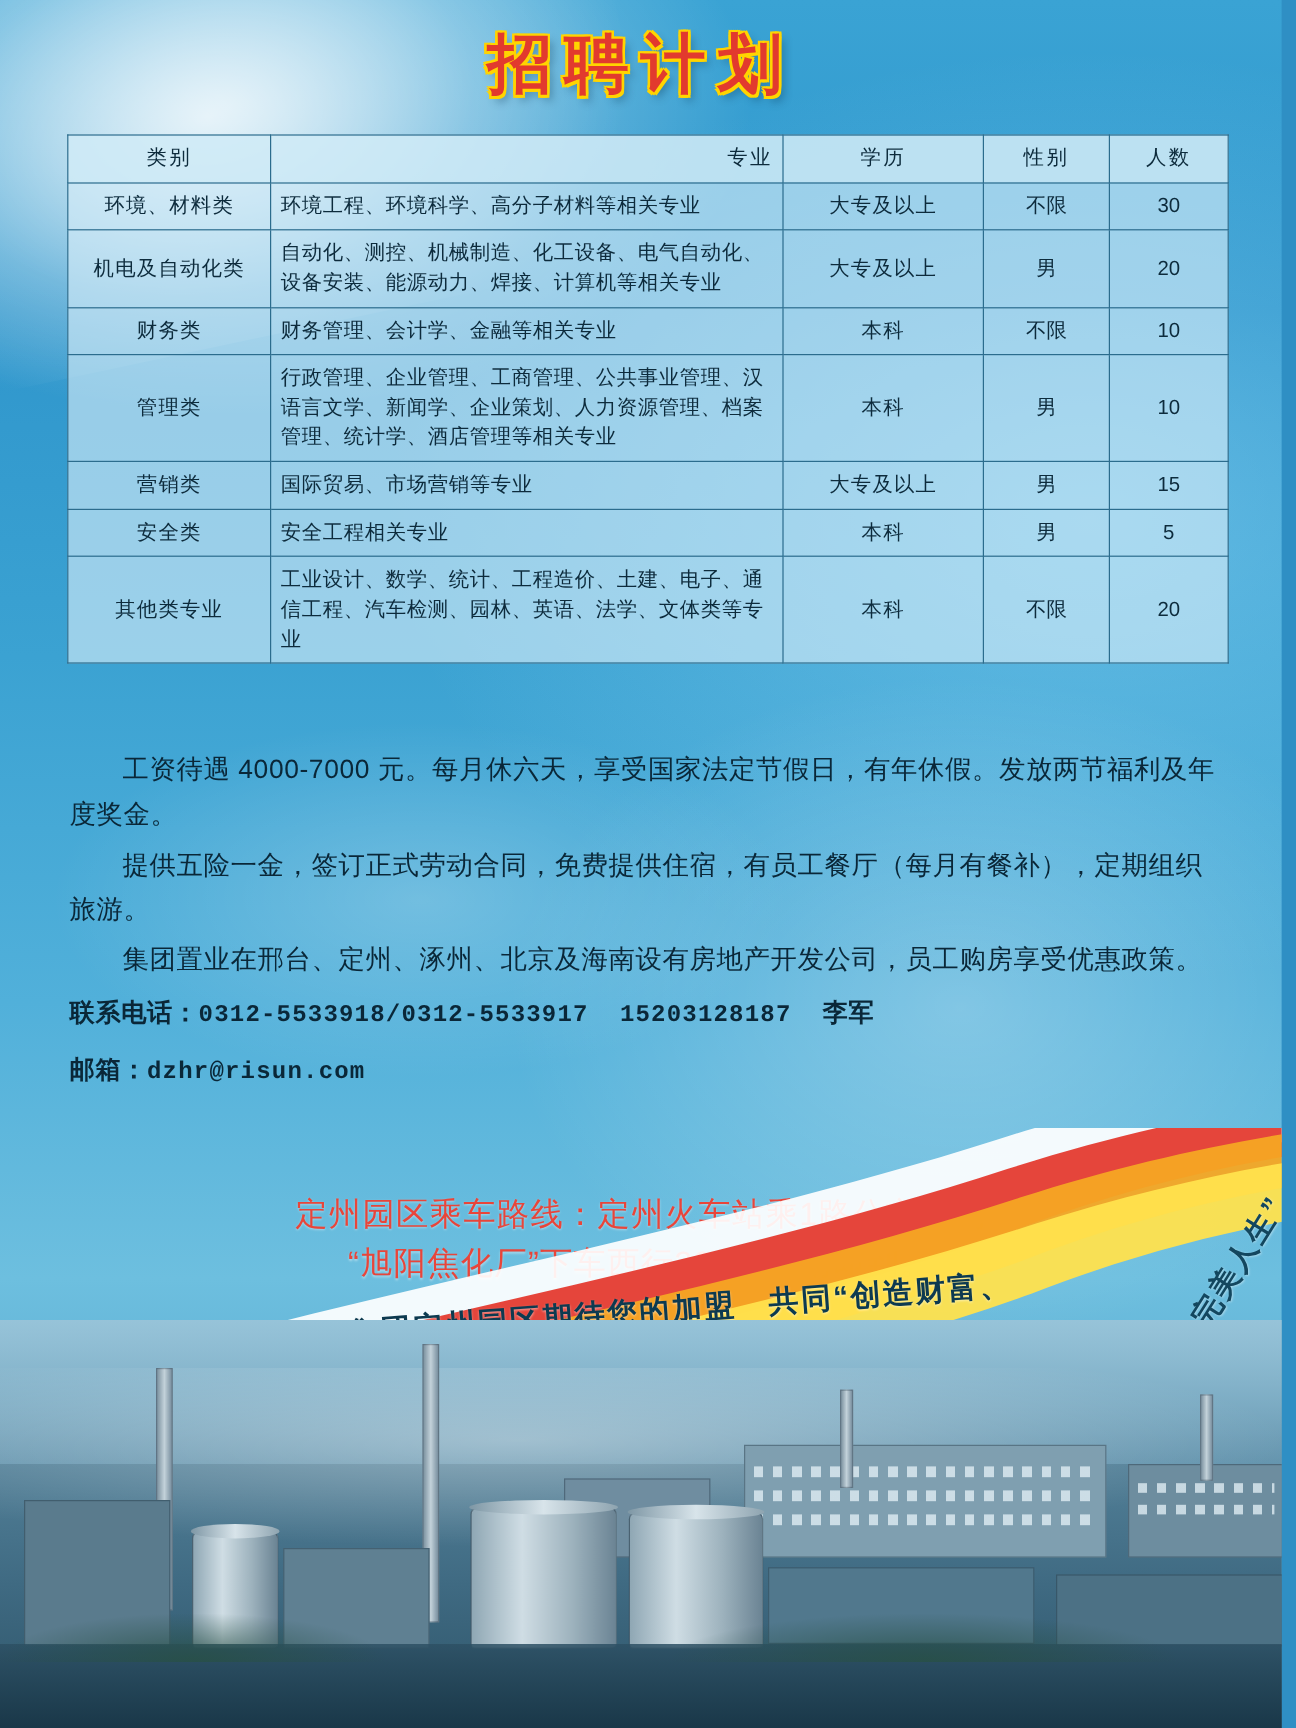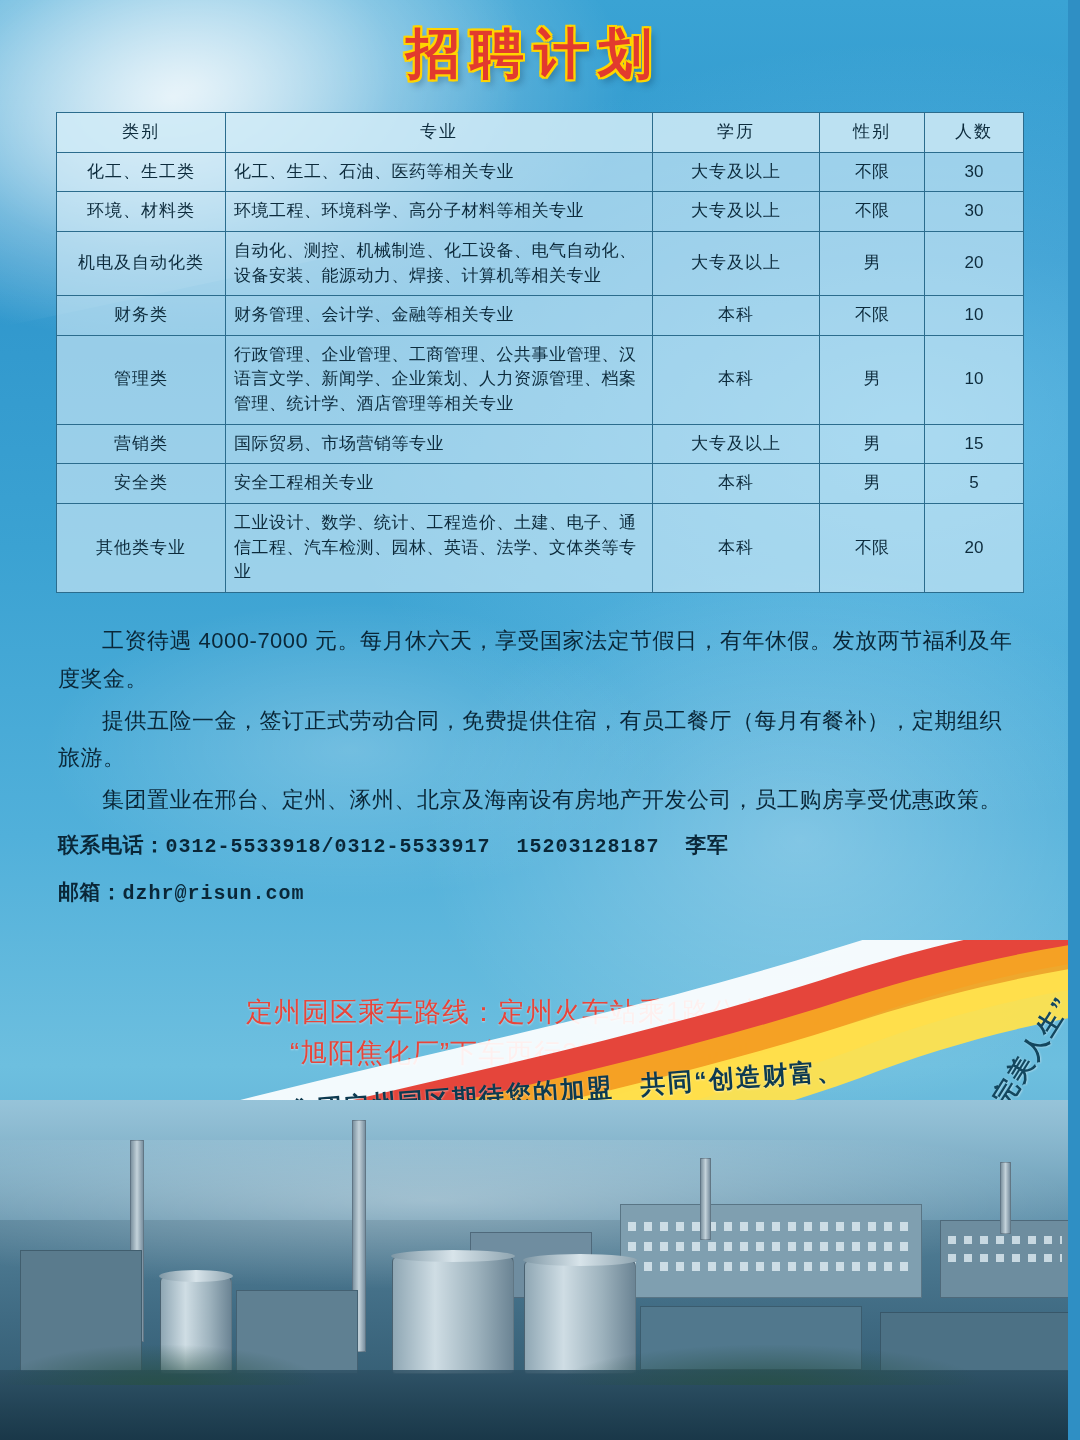--- a/index.html
+++ b/index.html
@@ -253,34 +253,27 @@
 
   <div class="title-wrap">
     <div class="title">招聘计划</div>
   </div>
 
   <div class="table-wrap">
     <table class="plan">
       <thead>
         <tr>
           <th class="col-cat">类别</th>
-          <th class="col-major" style="text-align:center">专业</th>
+          <th class="col-major" style="text-align:right">专业</th>
           <th class="col-edu">学历</th>
           <th class="col-sex">性别</th>
           <th class="col-num">人数</th>
         </tr>
       </thead>
       <tbody>
-        <tr>
-          <td class="col-cat">化工、生工类</td>
-          <td class="col-major">化工、生工、石油、医药等相关专业</td>
-          <td class="col-edu">大专及以上</td>
-          <td class="col-sex">不限</td>
-          <td class="col-num">30</td>
-        </tr>
         <tr>
           <td class="col-cat">环境、材料类</td>
           <td class="col-major">环境工程、环境科学、高分子材料等相关专业</td>
           <td class="col-edu">大专及以上</td>
           <td class="col-sex">不限</td>
           <td class="col-num">30</td>
         </tr>
         <tr>
           <td class="col-cat">机电及自动化类</td>
           <td class="col-major">自动化、测控、机械制造、化工设备、电气自动化、设备安装、能源动力、焊接、计算机等相关专业</td>

